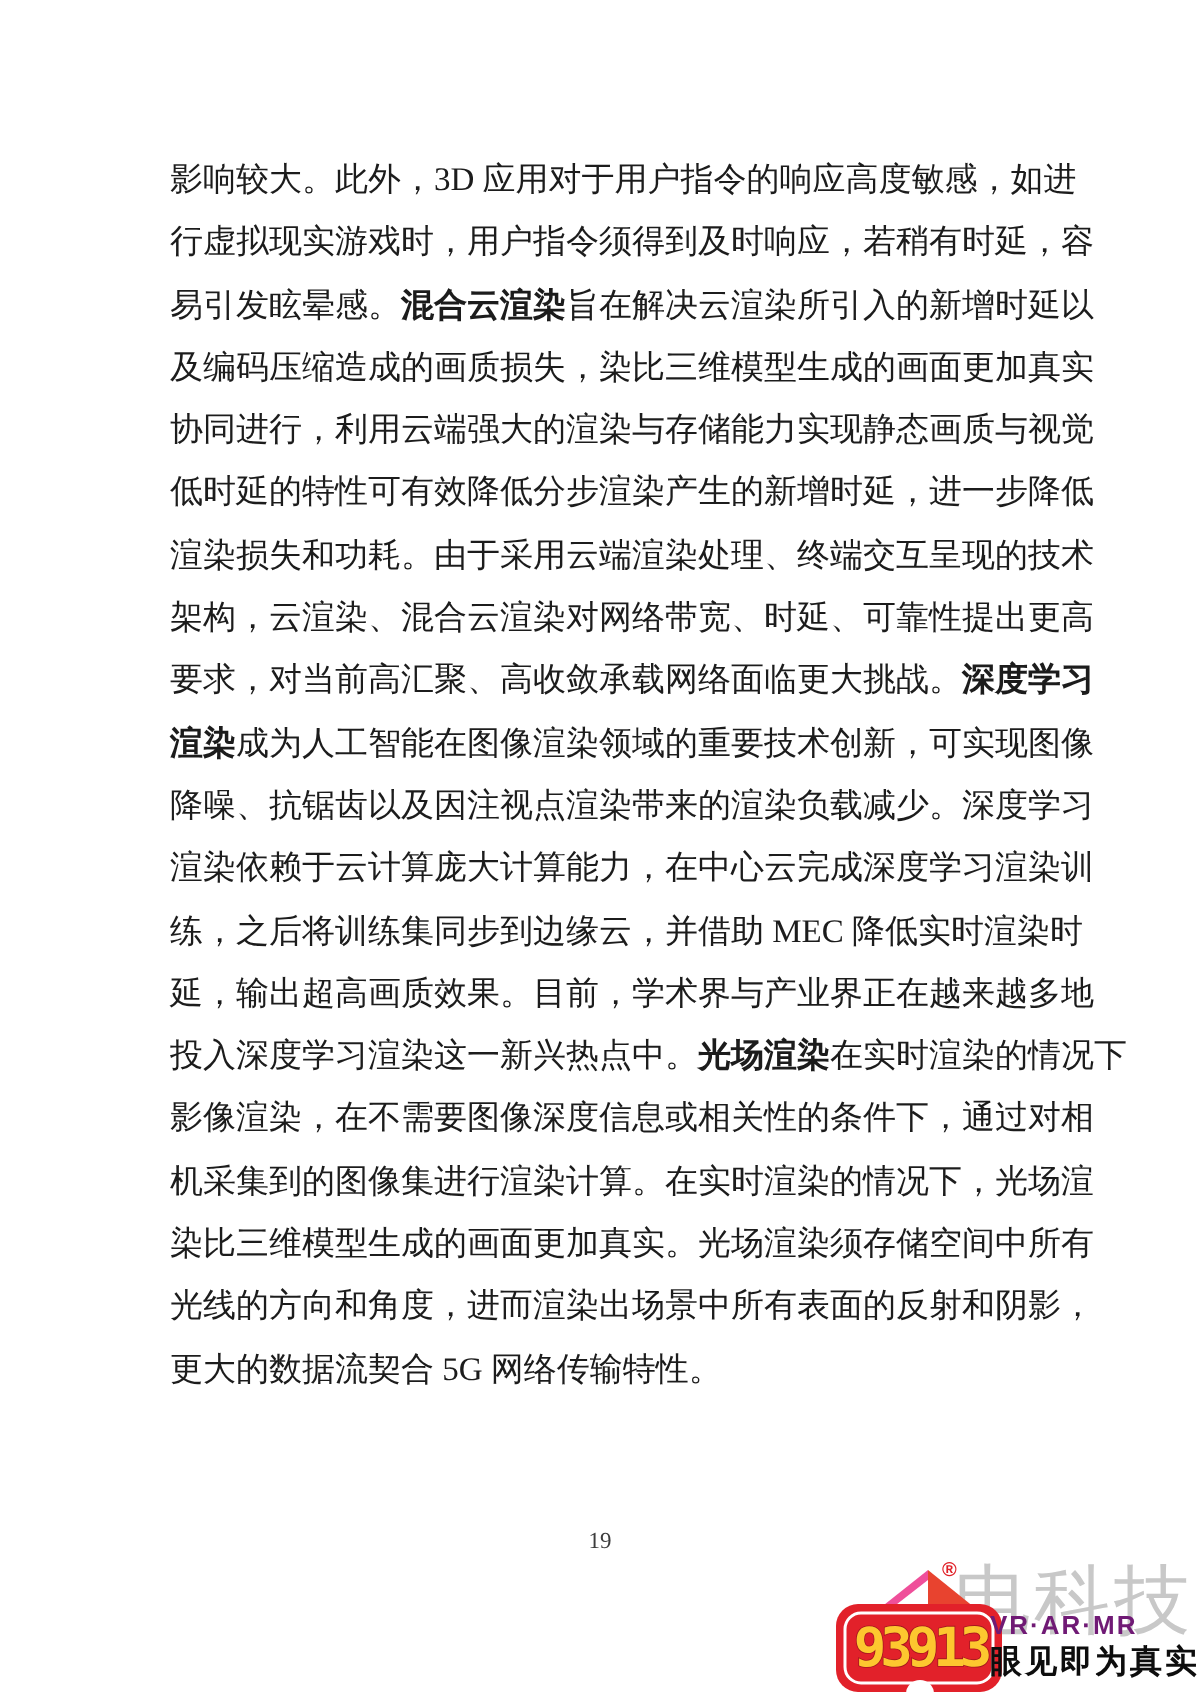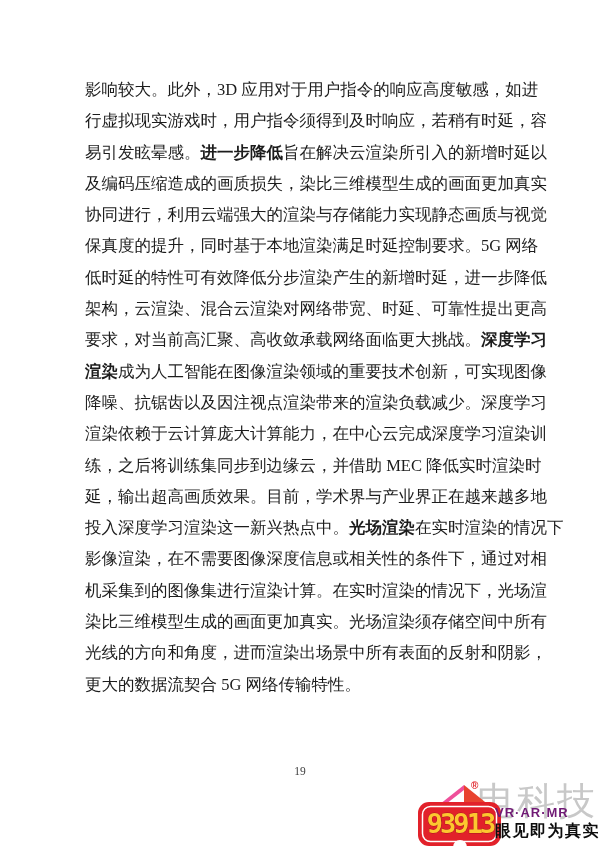--- a/index.html
+++ b/index.html
@@ -110,25 +110,25 @@
   }
 </style>
 </head>
 <body>
 
 <div class="page">
 
   <div class="text-block">
       <div class="line"><span>影响较大。此外，3D 应用对于用户指令的响应高度敏感，如进</span></div>
       <div class="line"><span>行虚拟现实游戏时，用户指令须得到及时响应，若稍有时延，容</span></div>
-      <div class="line"><span>易引发眩晕感。</span><span class="bold">进一步降低</span><span>旨在解决云渲染所引入的新增时延以</span></div>
+      <div class="line"><span>易引发眩晕感。</span><span class="bold">混合云渲染</span><span>旨在解决云渲染所引入的新增时延以</span></div>
       <div class="line"><span>及编码压缩造成的画质损失，染比三维模型生成的画面更加真实</span></div>
       <div class="line"><span>协同进行，利用云端强大的渲染与存储能力实现静态画质与视觉</span></div>
-      <div class="line"><span>保真度的提升，同时基于本地渲染满足时延控制要求。5G 网络</span></div>
       <div class="line"><span>低时延的特性可有效降低分步渲染产生的新增时延，进一步降低</span></div>
+      <div class="line"><span>渲染损失和功耗。由于采用云端渲染处理、终端交互呈现的技术</span></div>
       <div class="line"><span>架构，云渲染、混合云渲染对网络带宽、时延、可靠性提出更高</span></div>
       <div class="line"><span>要求，对当前高汇聚、高收敛承载网络面临更大挑战。</span><span class="bold">深度学习</span></div>
       <div class="line"><span class="bold">渲染</span><span>成为人工智能在图像渲染领域的重要技术创新，可实现图像</span></div>
       <div class="line"><span>降噪、抗锯齿以及因注视点渲染带来的渲染负载减少。深度学习</span></div>
       <div class="line"><span>渲染依赖于云计算庞大计算能力，在中心云完成深度学习渲染训</span></div>
       <div class="line"><span>练，之后将训练集同步到边缘云，并借助 MEC 降低实时渲染时</span></div>
       <div class="line"><span>延，输出超高画质效果。目前，学术界与产业界正在越来越多地</span></div>
       <div class="line"><span>投入深度学习渲染这一新兴热点中。</span><span class="bold">光场渲染</span><span>在实时渲染的情况下</span></div>
       <div class="line"><span>影像渲染，在不需要图像深度信息或相关性的条件下，通过对相</span></div>
       <div class="line"><span>机采集到的图像集进行渲染计算。在实时渲染的情况下，光场渲</span></div>

